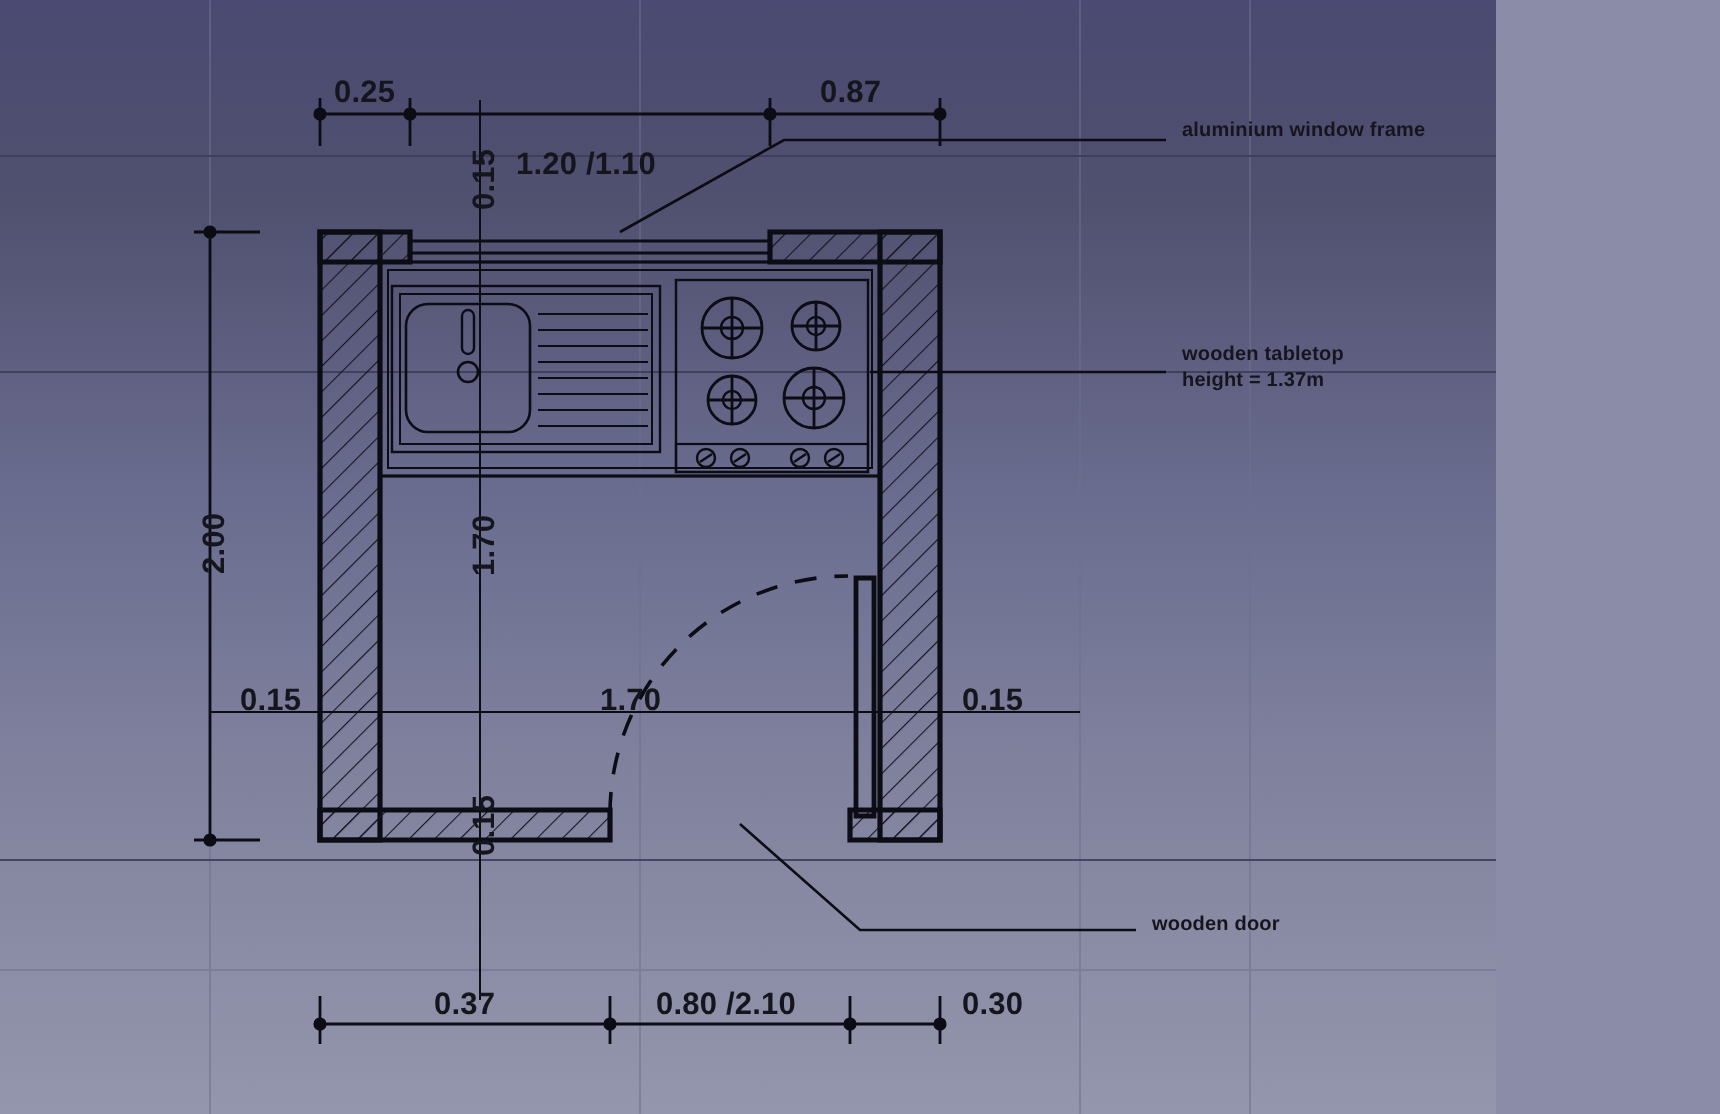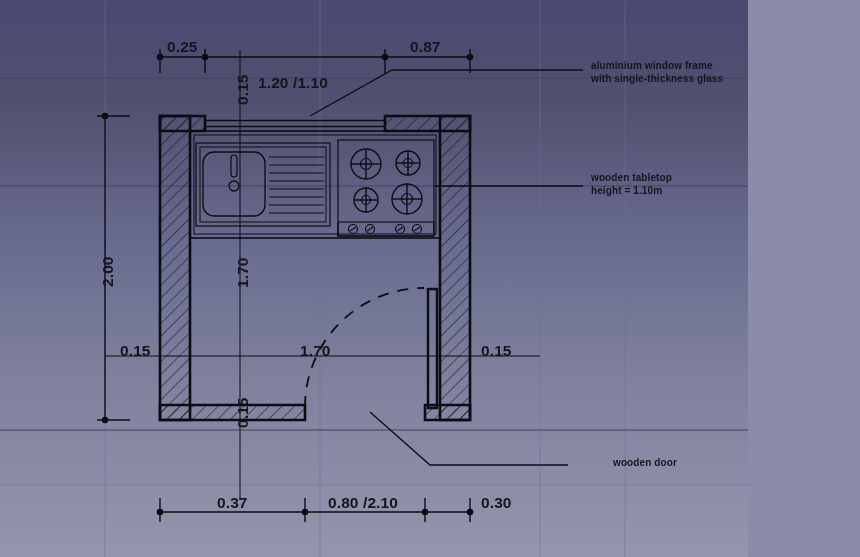--- a/index.html
+++ b/index.html
@@ -225,25 +225,24 @@
   <div class="lbl dim" style="left:481px;top:341px;">0.15</div>
 
   <div class="lbl dim" style="left:300px;top:341px;">1.70</div>
 
   <div class="lbl dim" style="left:217px;top:493px;">0.37</div>
   <div class="lbl dim" style="left:328px;top:493px;">0.80 /2.10</div>
   <div class="lbl dim" style="left:433px;top:493px;margin-left:48px;">0.30</div>
 
   <div style="position:absolute;left:591px;top:60px;">
     <div class="lbl note" style="position:static;">aluminium window frame</div>
-    <div class="lbl note" style="position:static;">with single-thickness glass</div>
   </div>
 
   <div style="position:absolute;left:591px;top:172px;">
     <div class="lbl note" style="position:static;">wooden tabletop</div>
-    <div class="lbl note" style="position:static;">height = 1.10m</div>
+    <div class="lbl note" style="position:static;">height = 1.37m</div>
   </div>
 
-  <div style="position:absolute;left:576px;top:457px;margin-left:37px;">
+  <div style="position:absolute;left:576px;top:457px;">
     <div class="lbl note" style="position:static;">wooden door</div>
   </div>
 
 </div>
 
 </body></html>

